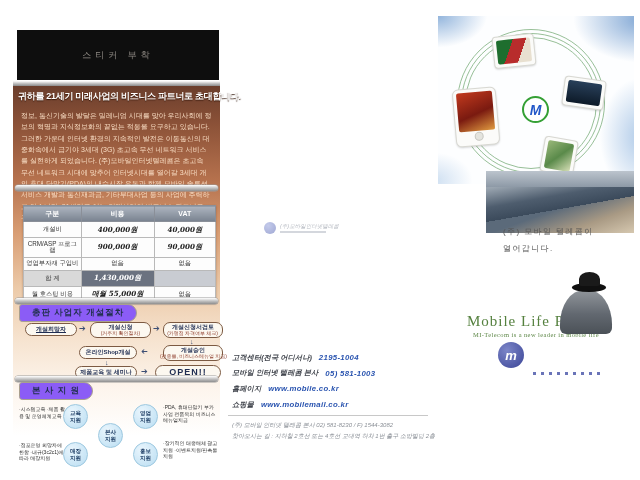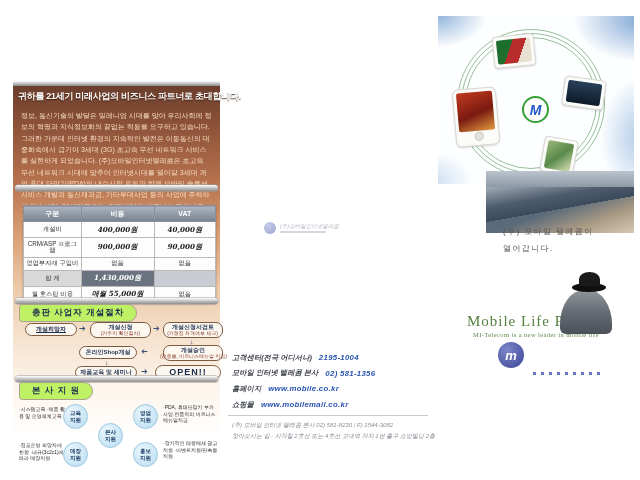--- a/index.html
+++ b/index.html
@@ -19,21 +19,21 @@
   .headline { position:absolute; left:5px; top:60px; right:2px; color:#fff; font-size:9px; font-weight:bold;
     letter-spacing:-0.3px; white-space:nowrap; text-shadow:0 1px 1px rgba(45,18,6,.85); }
   .intro { position:absolute; left:8px; top:80px; right:8px; color:#f8dcc2; font-size:7px; line-height:1.62; }
 
   .pill { position:absolute; left:2px; right:2px; height:6px; border-radius:3px;
     background:linear-gradient(180deg,#ffffff,#bdbdbd 55%,#8e8e8e); box-shadow:0 0 0 .5px #9a9a9a; }
   .sec-head-dark { position:absolute; left:6px; display:inline-block; min-width:118px;
     background:linear-gradient(180deg,#49597b,#2c3a55); color:#fff; font-weight:bold; font-size:8px;
     padding:3px 8px; border-radius:2px 9px 2px 2px; white-space:nowrap; }
   .sec-head-light { position:absolute; left:6px; display:inline-block;
-    background:#bef264; border:1px solid #a9a08e; color:#22304f; font-weight:bold; font-size:8.5px;
+    background:#8b5cf6; border:1px solid #a9a08e; color:#22304f; font-weight:bold; font-size:8.5px;
     padding:2px 12px; border-radius:4px 11px 11px 4px; white-space:nowrap; letter-spacing:1px; }
 
   .fee-table { position:absolute; left:10px; top:175px; right:4px; border-collapse:collapse;
     font-size:7px; background:#fdfdfd; box-shadow:0 1px 2px rgba(90,50,30,.4); }
   .fee-table th { background:linear-gradient(180deg,#adb5c0,#79828f); color:#fff; font-weight:bold;
     font-size:7px; padding:2.5px 1px; border:0.5px solid #8a8f98; }
   .fee-table td { border:0.5px solid #b9b9b9; padding:2.5px 2px; text-align:center; color:#333; }
   .fee-table td.lab { font-size:6.3px; line-height:1.1; }
   .fee-table td.num { font-family:"DejaVu Serif","Liberation Serif",serif; font-style:italic;
     font-weight:bold; font-size:7.2px; color:#242424; }
@@ -130,20 +130,23 @@
   .brand-text { font-size:16px; font-weight:bold; font-style:italic; letter-spacing:1px; color:#4a55a8; }
   .brand-dots { position:absolute; left:95px; top:356px; width:72px; height:3px;
     background:repeating-linear-gradient(90deg,#6a74b8 0 3px,transparent 3px 8px); filter:blur(.3px); }
 </style>
 </head>
 <body>
 
 <div class="frame">
 
   <section class="panel-left">
+    <div class="sticker-box">
+      <span>스티커 부착</span>
+    </div>
     <div class="silver-bar"></div>
     <div class="orange-body"></div>
 
     <h1 class="headline">귀하를 21세기 미래사업의 비즈니스 파트너로 초대합니다.</h1>
     <p class="intro">정보, 통신기술의 발달은 밀레니엄 시대를 맞아 우리사회에 정보의 혁명과 지식정보화의 끝없는 적응을 요구하고 있습니다. 그러한 가운데 인터넷 환경의 지속적인 발전은 이동통신의 대중화속에서 급기야 3세대 (3G) 초고속 무선 네트워크 서비스를 실현하게 되었습니다. (주)모바일인터넷텔레콤은 초고속 무선 네트워크 시대에 맞추어 인터넷시대를 열어갈 3세대 개인 휴대 단말기(PDA)의 내수시장 유통과 함께 모바일 솔루션 서비스 개발과 통신재과금, 기타부대사업 등의 사업에 주력하고 있습니다. 21세기를 여는 미래사업의 비즈니스 파트너로 귀하를 초대합니다.</p>
 
     <div class="pill" style="top:155px;"></div>
     <table class="fee-table">
       <thead>
         <tr>
@@ -244,21 +247,21 @@
         <span class="wm-sub" style="display:block;"></span>
       </span>
     </div>
     <div class="contacts">
       <div class="contact-row">
         <span class="clabel">고객센터(전국 어디서나)</span>
         <span class="cvalue">2195-1004</span>
       </div>
       <div class="contact-row">
         <span class="clabel">모바일 인터넷 텔레콤 본사</span>
-        <span class="cvalue">02) 581-1356</span>
+        <span class="cvalue">05) 581-1003</span>
       </div>
       <div class="contact-row">
         <span class="clabel">홈페이지</span>
         <span class="cvalue">www.mobile.co.kr</span>
       </div>
       <div class="contact-row">
         <span class="clabel">쇼핑몰</span>
         <span class="cvalue">www.mobilemail.co.kr</span>
       </div>
     </div>

